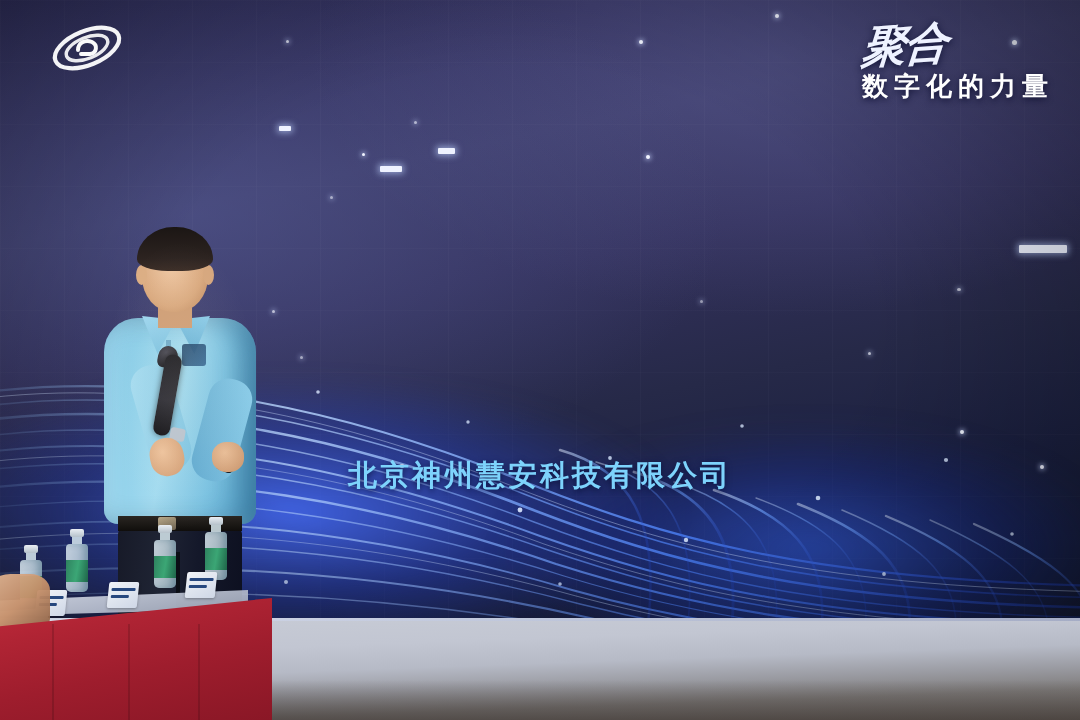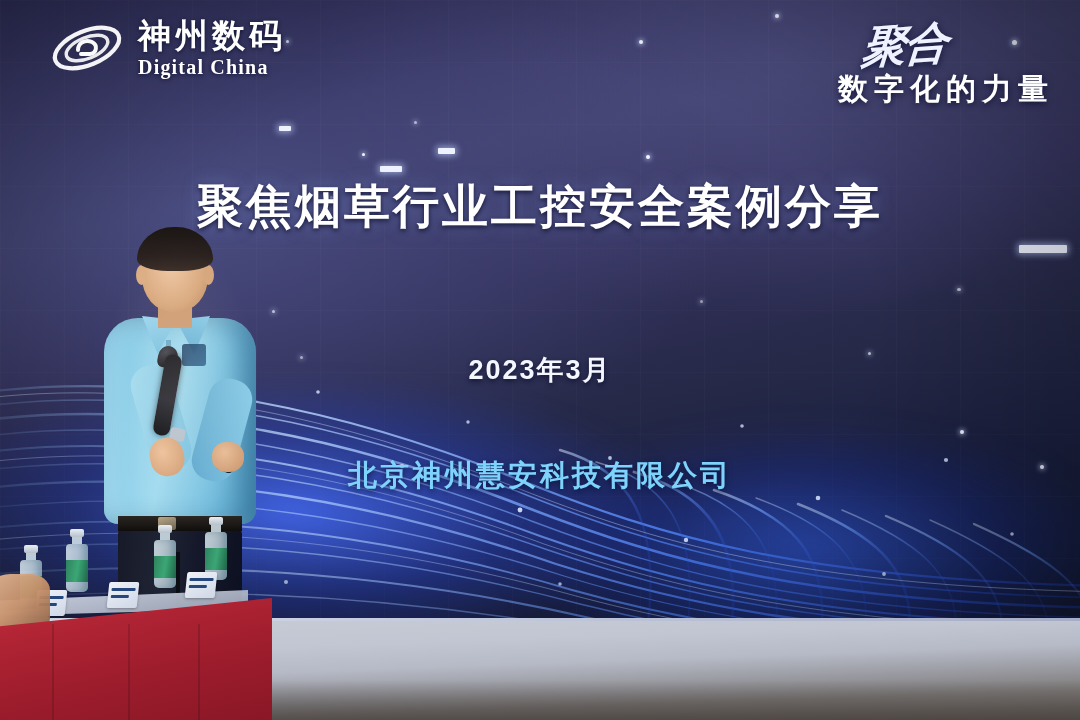--- a/index.html
+++ b/index.html
@@ -105,21 +105,21 @@
   .event{position:absolute;right:26px;top:16px;text-align:right;}
   .event-cal{
     font-size:44px;font-weight:bold;color:#eef2ff;letter-spacing:-2px;
     font-family:"Liberation Serif","DejaVu Serif",serif;
     font-style:italic;
     transform:skewX(-8deg) rotate(-4deg);
     display:inline-block;margin-right:108px;
     text-shadow:0 2px 7px rgba(10,12,45,.9);
   }
   .event-sub{
-    font-size:30px;font-weight:bold;color:#fff;letter-spacing:6px;margin-top:-6px;
+    font-size:26px;font-weight:bold;color:#fff;letter-spacing:6px;margin-top:-6px;
     text-shadow:0 2px 6px rgba(10,12,45,.85);
   }
 
   
   .speaker{position:absolute;left:96px;top:232px;width:168px;height:396px;}
   .sp-head{position:absolute;left:46px;top:0;width:66px;height:80px;
     background:radial-gradient(ellipse at 44% 40%,#f0c9a6,#d9a97f 62%,#b9855c 100%);
     border-radius:48% 48% 46% 46%/56% 56% 44% 44%;}
   .sp-hair{position:absolute;left:41px;top:-5px;width:76px;height:44px;
     background:linear-gradient(180deg,#1b1614,#2c2320 70%,#3a2c26);
@@ -326,33 +326,27 @@
   <div class="brand">
     <div class="brand-mark">
       <svg viewBox="0 0 78 60" width="78" height="60">
         <g fill="none" stroke="#ffffff" stroke-linecap="round">
           <ellipse cx="39" cy="30" rx="34" ry="17" transform="rotate(-22 39 30)" stroke-width="4.2" opacity=".95"></ellipse>
           <ellipse cx="39" cy="30" rx="22" ry="10.5" transform="rotate(-22 39 30)" stroke-width="3.4" opacity=".9"></ellipse>
           <path d="M30,32 C30,25 37,21 44,24 C50,27 49,35 42,36 L33,36" stroke-width="4" opacity=".98"></path>
         </g>
       </svg>
     </div>
-    <div class="brand-text">
-      <span class="brand-cn">神州数码</span>
-      <span class="brand-en">Digital China</span>
-    </div>
   </div>
 
   <div class="event">
     <div class="event-cal">聚合</div>
     <div class="event-sub">数字化的力量</div>
   </div>
 
-  <div class="slide-title">聚焦烟草行业工控安全案例分享</div>
-  <div class="slide-date">2023年3月</div>
   <div class="slide-company">北京神州慧安科技有限公司</div>
 
   <div class="floor">
     <div class="floor-edge"></div>
     <div class="floor-shadow"></div>
   </div>
 
   <div class="speaker">
     <div class="sp-legs"></div>
       <div class="sp-leg-split"></div>

